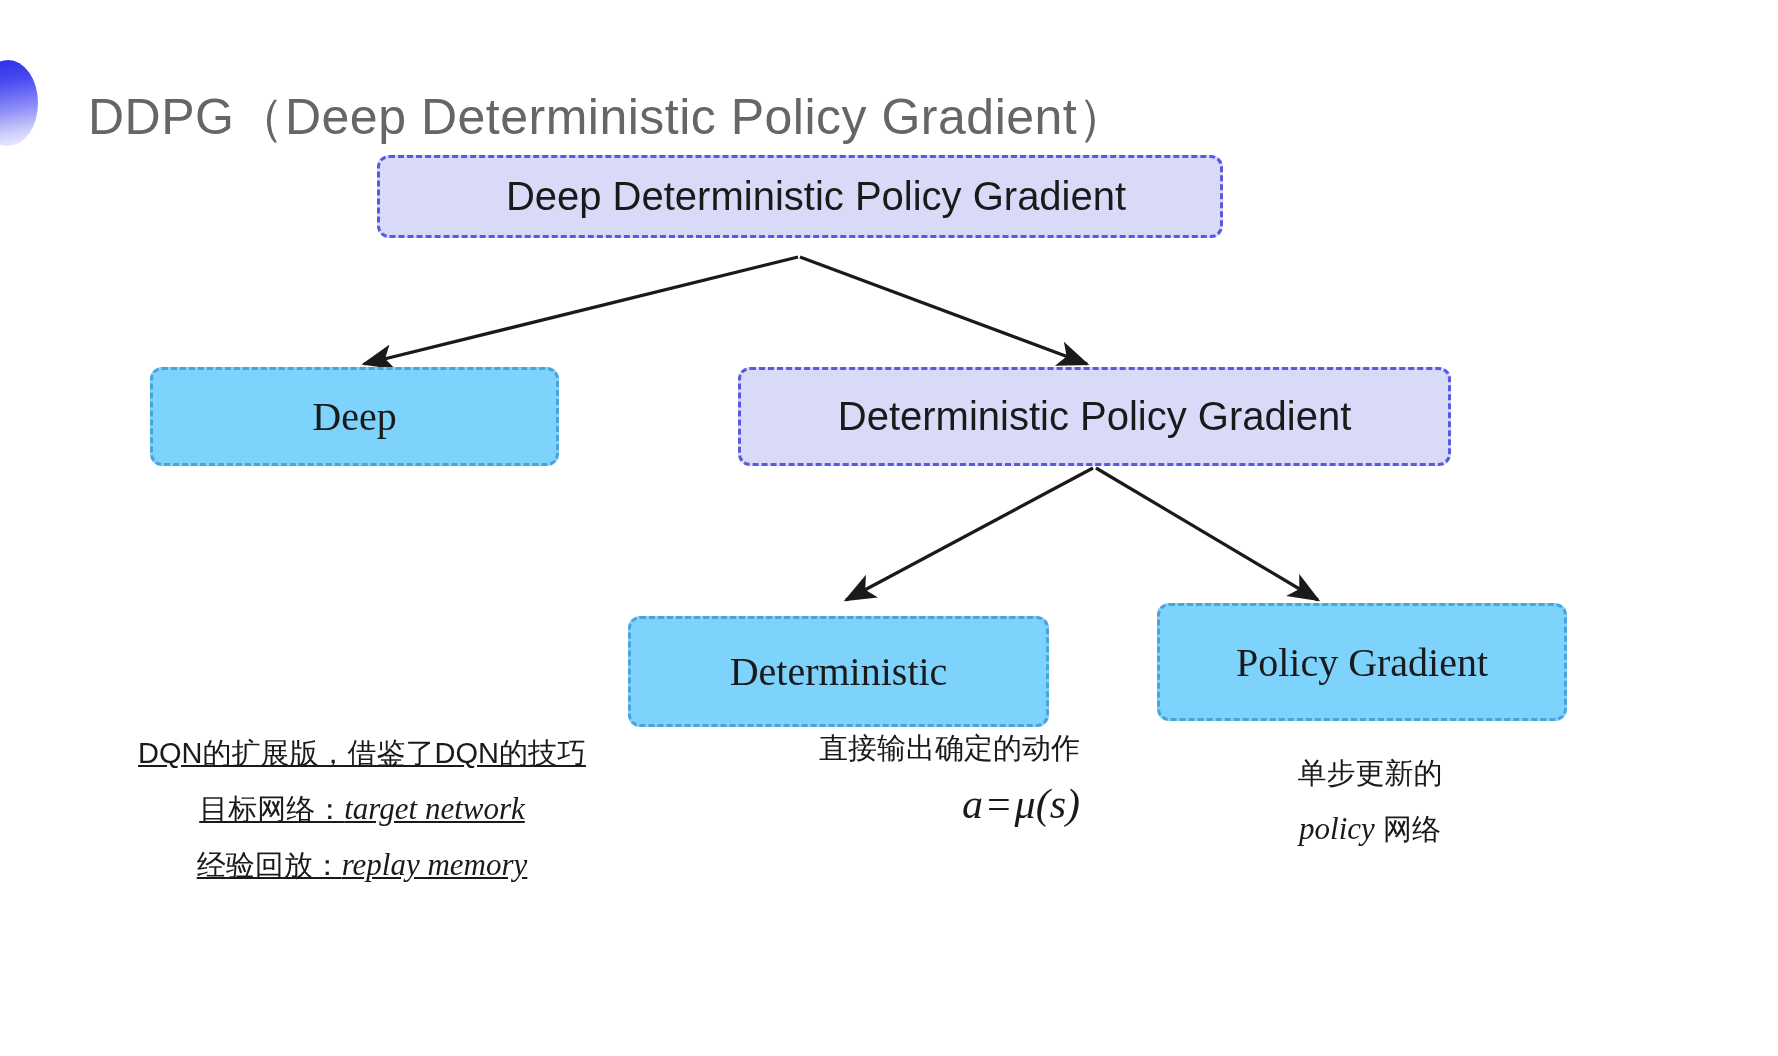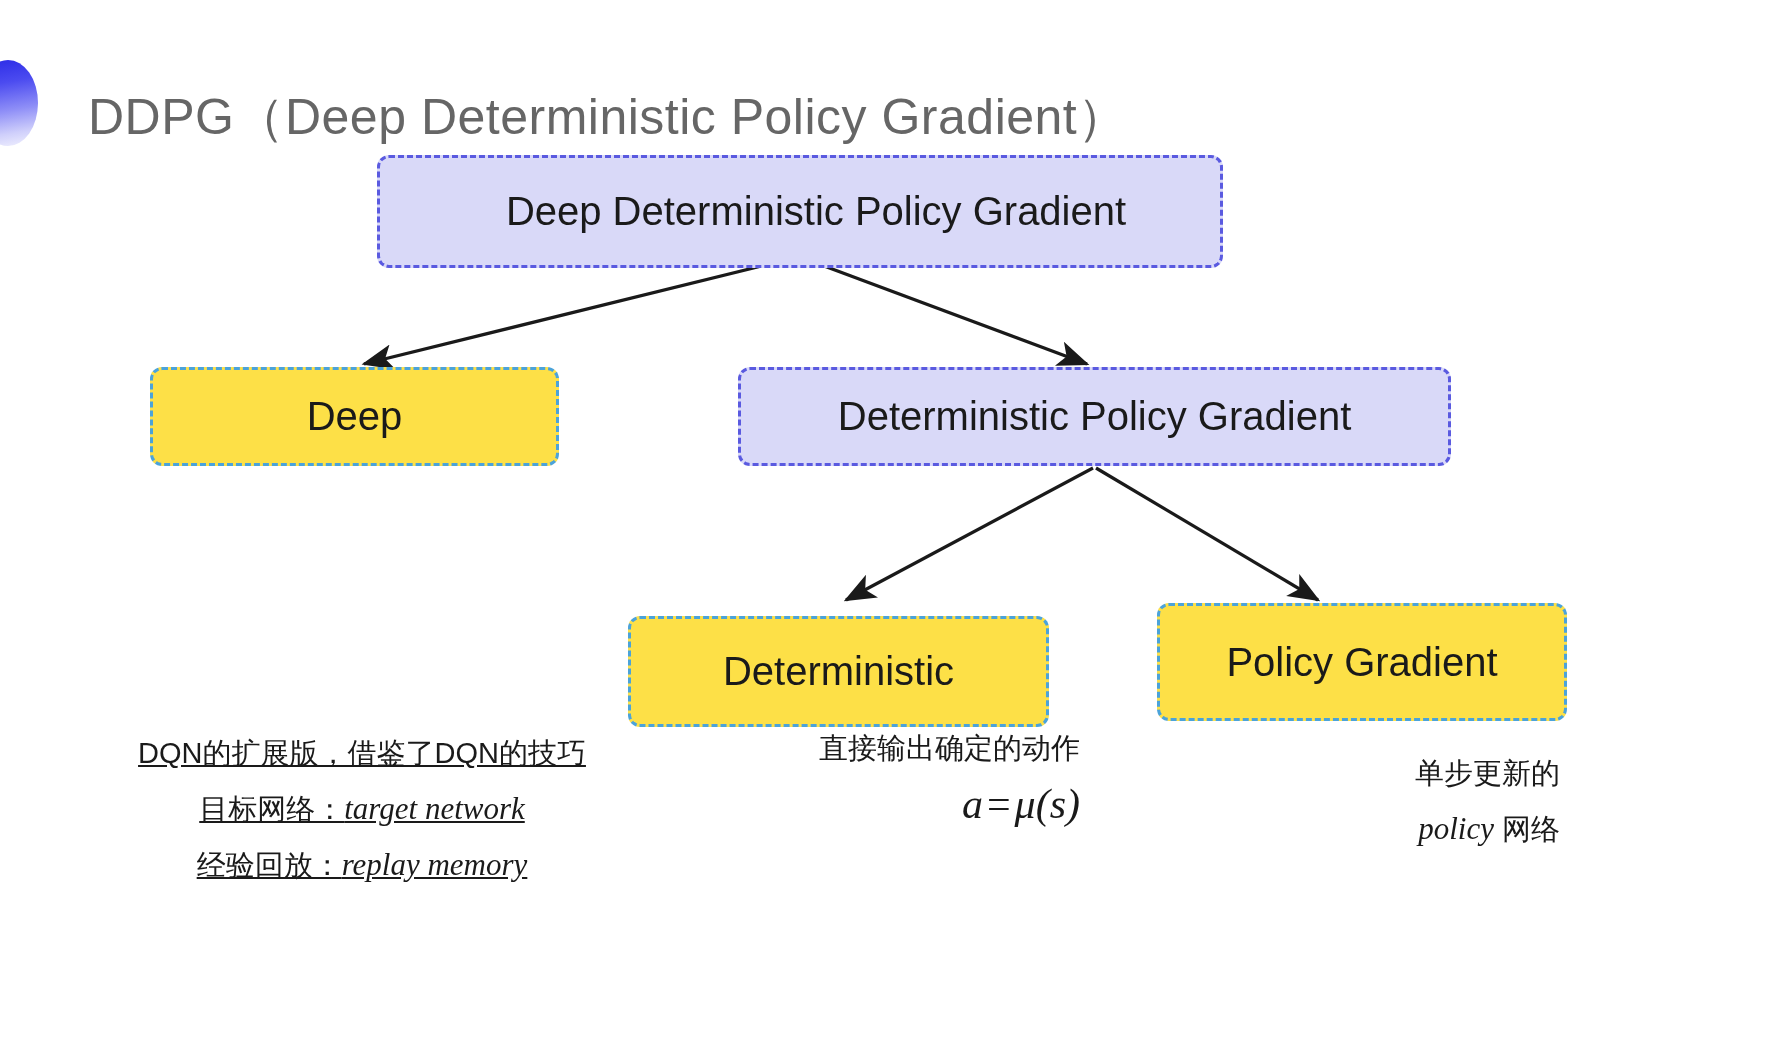--- a/index.html
+++ b/index.html
@@ -68,25 +68,26 @@
     justify-content: center;
     text-align: center;
     color: #1a1a1a;
     font-weight: 400;
   }
   .node.purple {
     background: #d9d9f8;
     border: 3px dashed #5a5ae0;
   }
   .node.cyan {
-    background: #fde047;
+    background: #7dd3fc;
     border: 3px dashed #4ba3da;
+    font-family: Liberation Serif, serif;
   }
 
-  #node-root   { left: 377px; top: 155px;  width: 846px; height: 113px; font-size: 40px; padding-left: 32px; }
+  #node-root   { left: 377px; top: 155px;  width: 846px; height: 83px; font-size: 40px; padding-left: 32px; }
   #node-deep   { left: 150px; top: 367px;  width: 409px; height: 99px;  font-size: 40px; }
   #node-dpg    { left: 738px; top: 367px;  width: 713px; height: 99px;  font-size: 40px; }
   #node-det    { left: 628px; top: 616px;  width: 421px; height: 111px;  font-size: 40px; }
   #node-pg     { left: 1157px; top: 603px; width: 410px; height: 118px;  font-size: 40px; }
 
   
   .annot {
     position: absolute;
     color: #1a1a1a;
     font-size: 29px;
@@ -115,21 +116,21 @@
     text-align: right;
     width: 380px;
   }
   #annot-mid .ln { display: block; }
   #annot-right {
     left: 1180px;
     top: 745px;
     text-align: center;
     width: 380px;
   }
-  #annot-right .ln { display: block; text-align: right; }
+  #annot-right .ln { display: block; }
   .math {
     font-family: "Liberation Serif", "DejaVu Serif", serif;
     font-style: italic;
     font-size: 42px;
   }
   .math .op { font-style: normal; padding: 0 4px; }
 </style>
 </head>
 <body>
 

